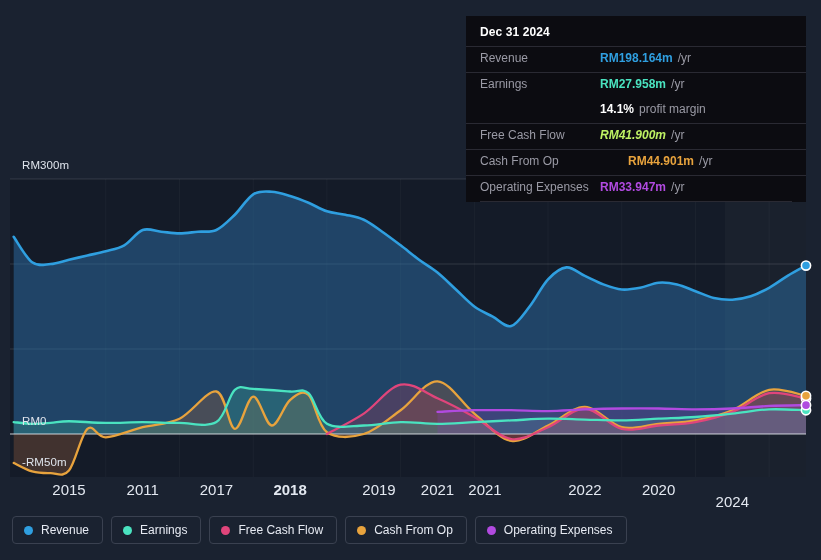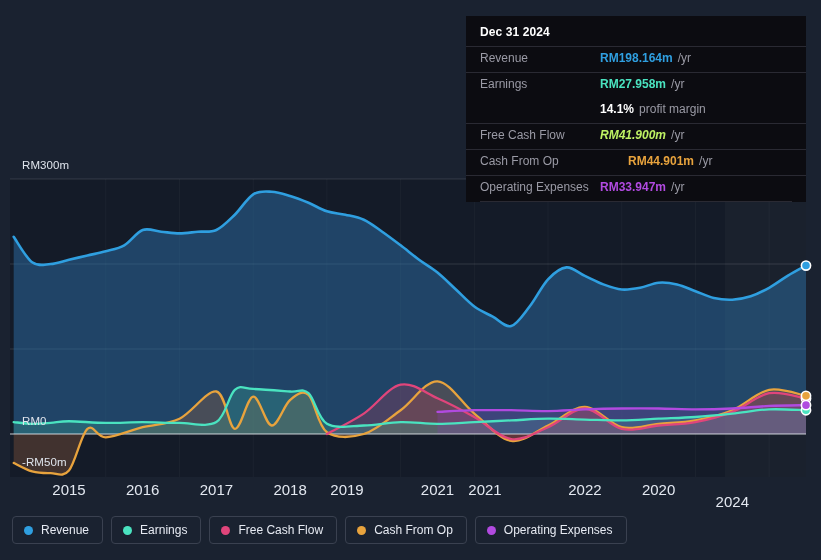--- a/index.html
+++ b/index.html
@@ -125,24 +125,24 @@
         </g>
       </svg>
   </div>
 
   <div class="ylab ylab-300">RM300m</div>
   <div class="ylab ylab-0">RM0</div>
   <div class="ylab ylab-neg">-RM50m</div>
 
   <div class="xaxis" id="xaxis">
       <div class="xlab" style="left: 69px;">2015</div>
-      <div class="xlab" style="left: 142.7px;">2016</div>
+      <div class="xlab" style="left: 142.7px;">2011</div>
       <div class="xlab" style="left: 216.4px;">2017</div>
-      <div class="xlab" style="left: 290.1px;">2018</div>
-      <div class="xlab" style="left: 347px;">2019</div>
+      <div class="xlab" style="left: 290.1px; font-weight: bold;">2018</div>
+      <div class="xlab" style="left: 379px;">2019</div>
       <div class="xlab" style="left: 437.5px;">2021</div>
       <div class="xlab" style="left: 485px;">2021</div>
       <div class="xlab" style="left: 584.9px;">2022</div>
       <div class="xlab" style="left: 658.6px;">2020</div>
       <div class="xlab" style="left: 732.3px; margin-top: 12px;">2024</div>
     </div>
 
   <div class="tooltip">
     <div class="tt-title">Dec 31 2024</div>
     <div id="tt-rows">

